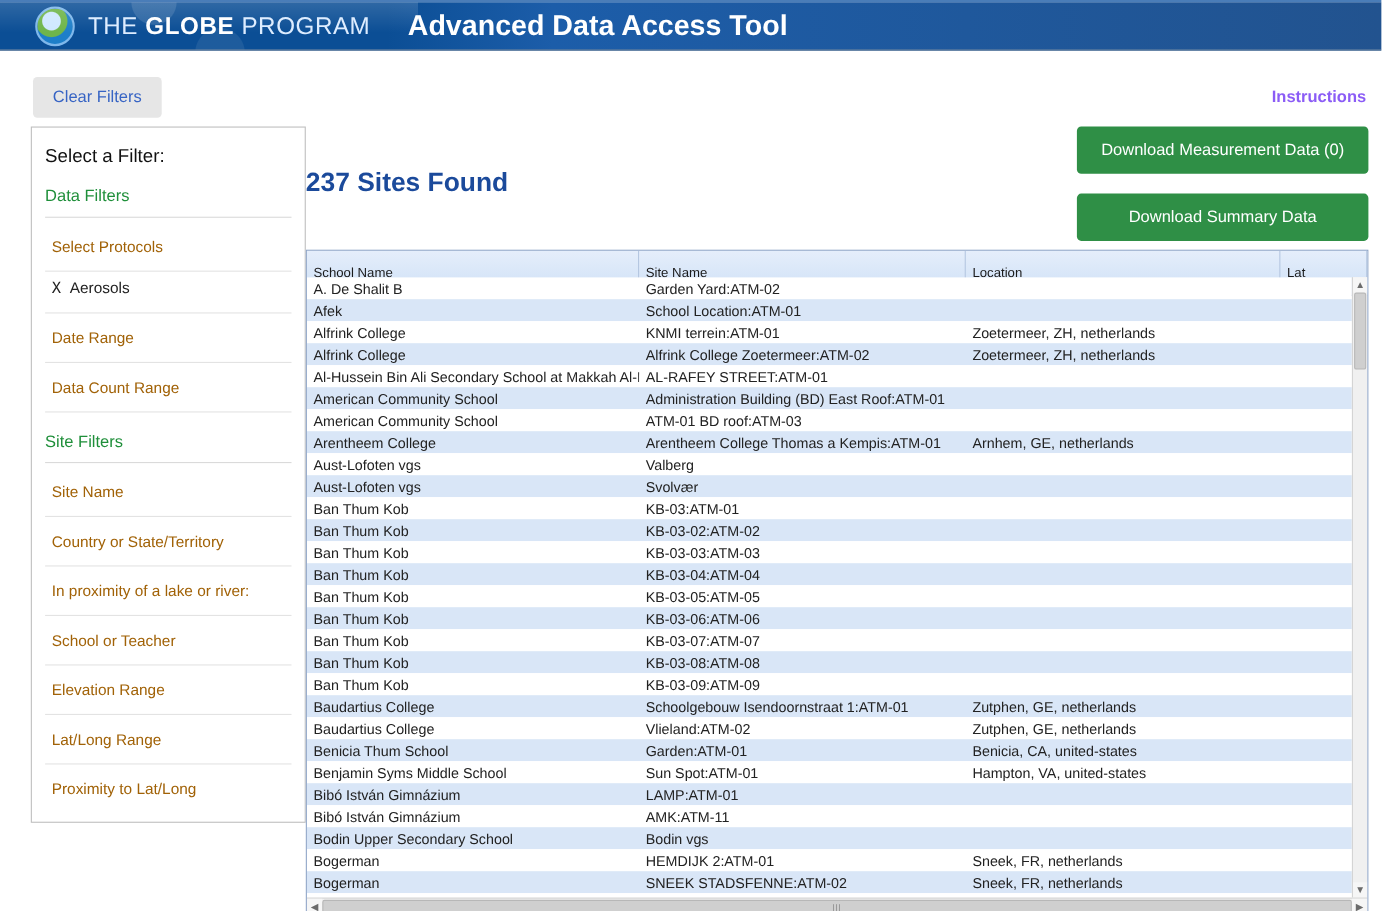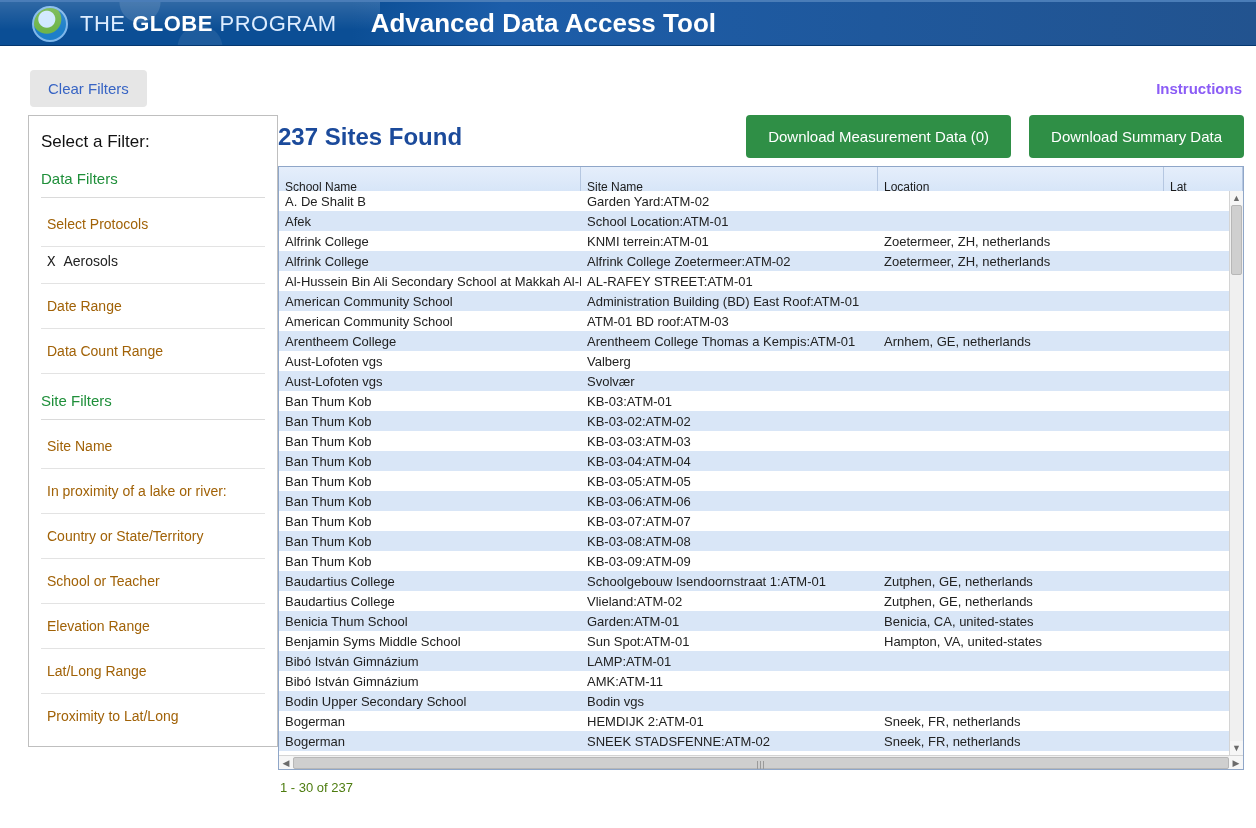--- a/index.html
+++ b/index.html
@@ -52,21 +52,21 @@
   }
   .sidebar h3{ font-size:17px; font-weight:400; color:#111; margin-bottom:18px;}
   .group-heading{ color:#1f8f3a; font-size:15px; margin:18px 0 4px; padding-bottom:10px; border-bottom:1px solid #dadada;}
   .filter-link{ display:block; color:#a16207; font-size:14px; padding:14px 6px; border-bottom:1px solid #e3e3e3; cursor:pointer;}
   .applied-item{ color:#222; font-size:14px; padding:6px 2px 14px 6px; border-bottom:1px solid #e3e3e3;}
   .applied-item .x{ font-family:monospace; margin-right:8px; cursor:pointer;}
 
   .main{ flex:1; min-width:0;}
   .main-top{ display:flex; align-items:center; justify-content:space-between; margin-bottom:8px;}
   .results-heading{ color:#1b4a9b; font-size:24px; font-weight:700;}
-  .btn-row{display:flex;gap:18px;}
+  .btn-row{display:flex;gap:18px;flex-direction:column;}
   .dl-btn{
     background:#2f8f46;color:#fff;border:none;border-radius:4px;
     padding:13px 22px;font-size:15px;cursor:pointer;white-space:nowrap;
   }
   .table-wrap{
     border:1px solid #8fa6c8; position:relative;
     background:#fff;
     height:604px; overflow:hidden;
   }
   .thead{
@@ -131,22 +131,22 @@
     <div class="group-heading">Data Filters</div>
     <a class="filter-link">Select Protocols</a>
     <div class="applied-item">
       <span class="x">X</span><span>Aerosols</span>
     </div>
     <a class="filter-link">Date Range</a>
     <a class="filter-link">Data Count Range</a>
 
     <div class="group-heading">Site Filters</div>
     <a class="filter-link">Site Name</a>
+    <a class="filter-link">Country or State/Territory</a>
     <a class="filter-link">In proximity of a lake or river:</a>
-    <a class="filter-link">Country or State/Territory</a>
     <a class="filter-link">School or Teacher</a>
     <a class="filter-link">Elevation Range</a>
     <a class="filter-link">Lat/Long Range</a>
     <a class="filter-link" style="border-bottom:none">Proximity to Lat/Long</a>
 
   </div>
 
   <div class="main">
     <div class="main-top">
       <div class="results-heading">237 Sites Found</div>

